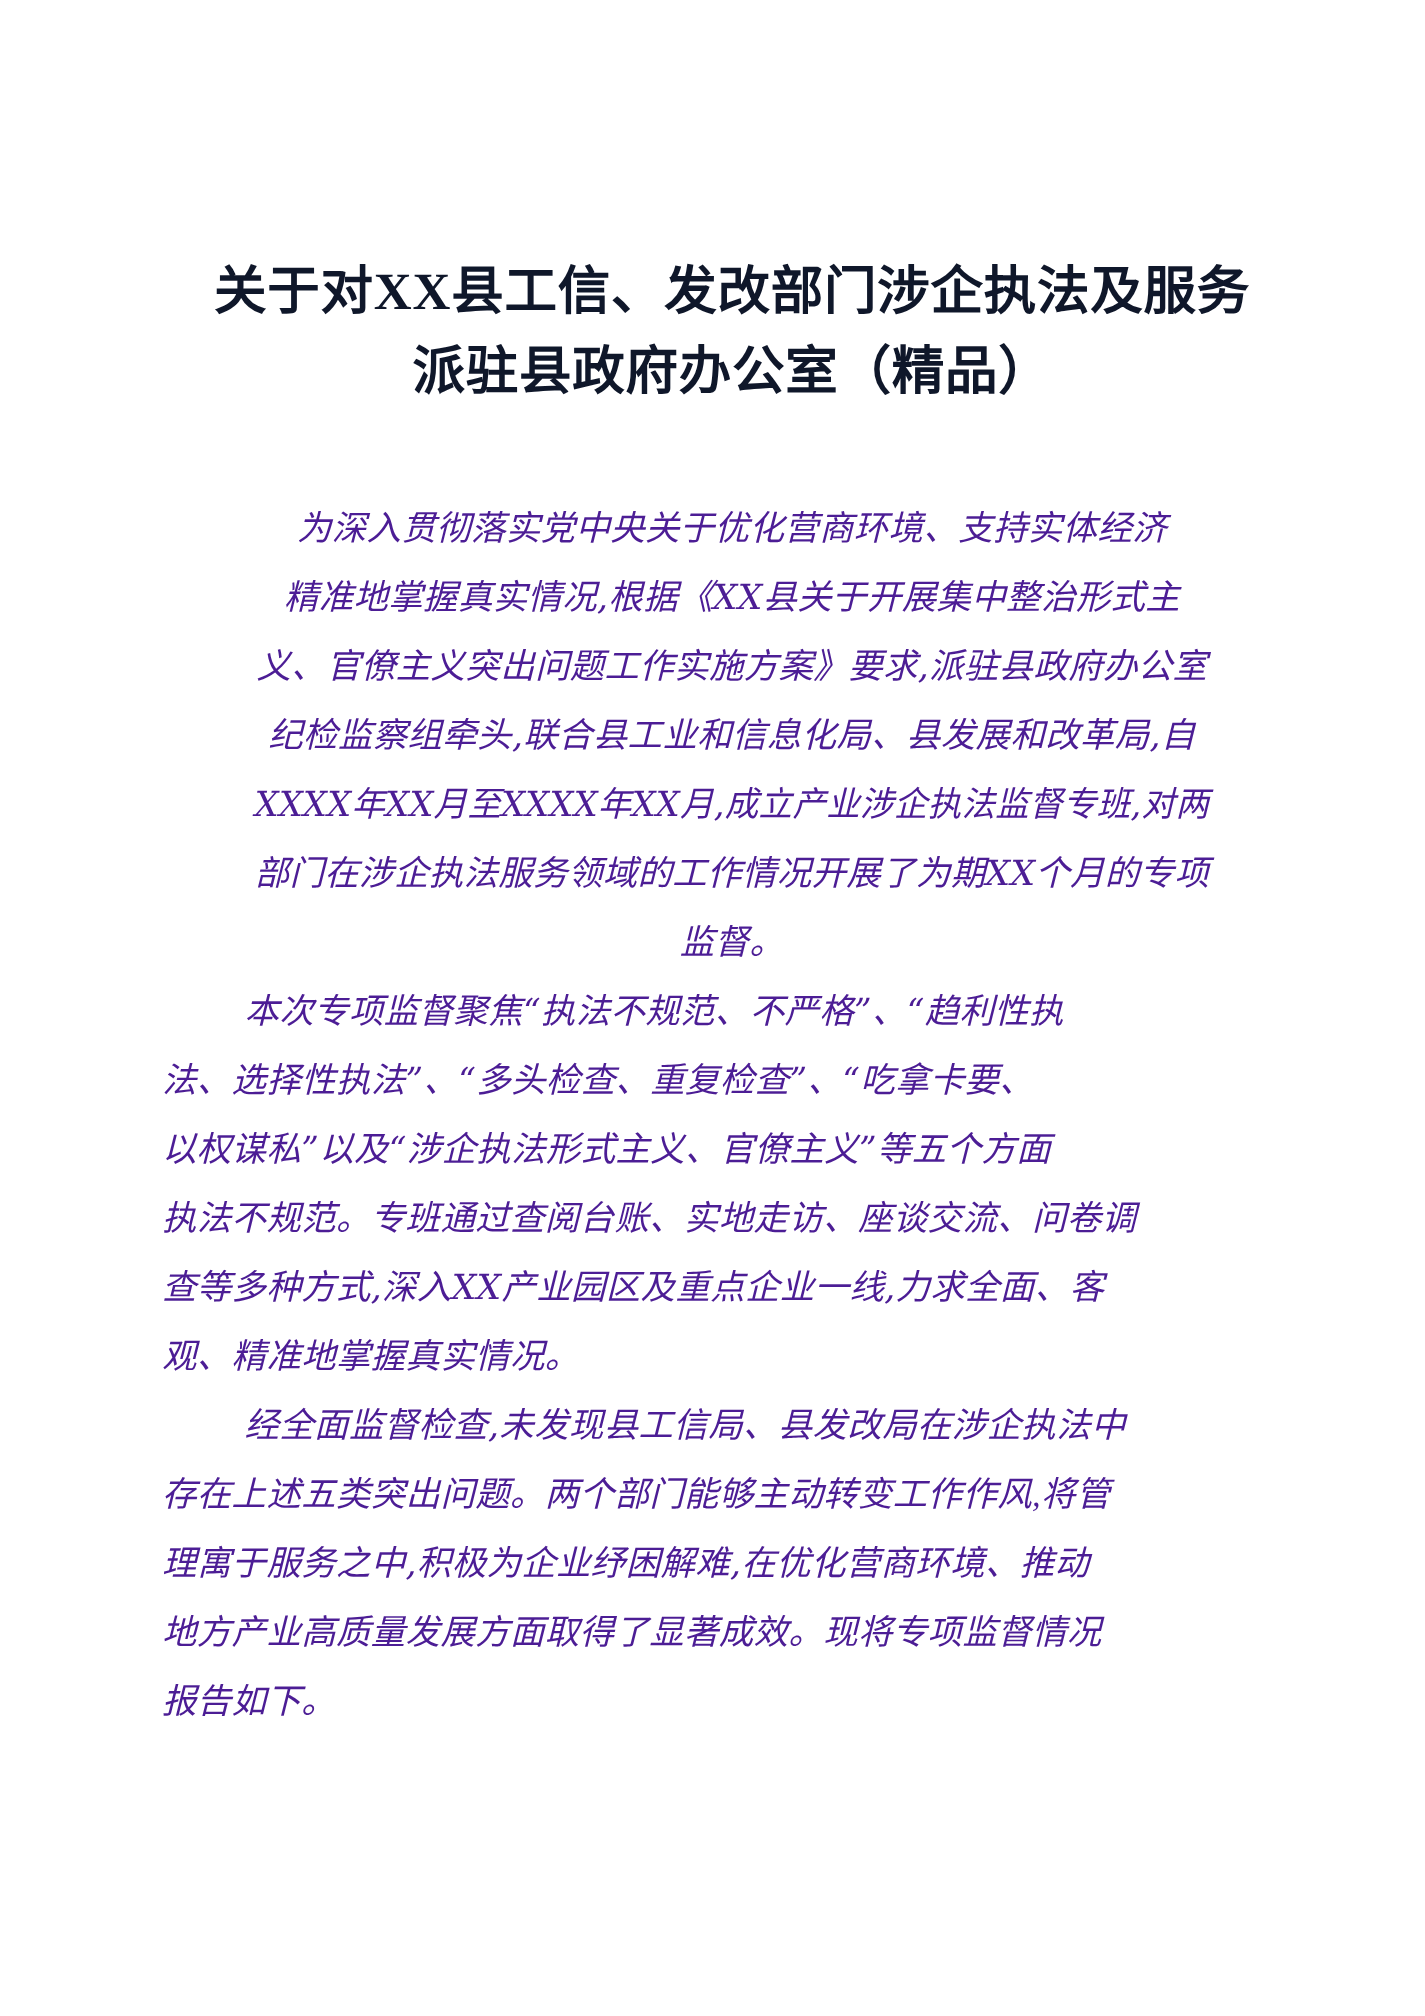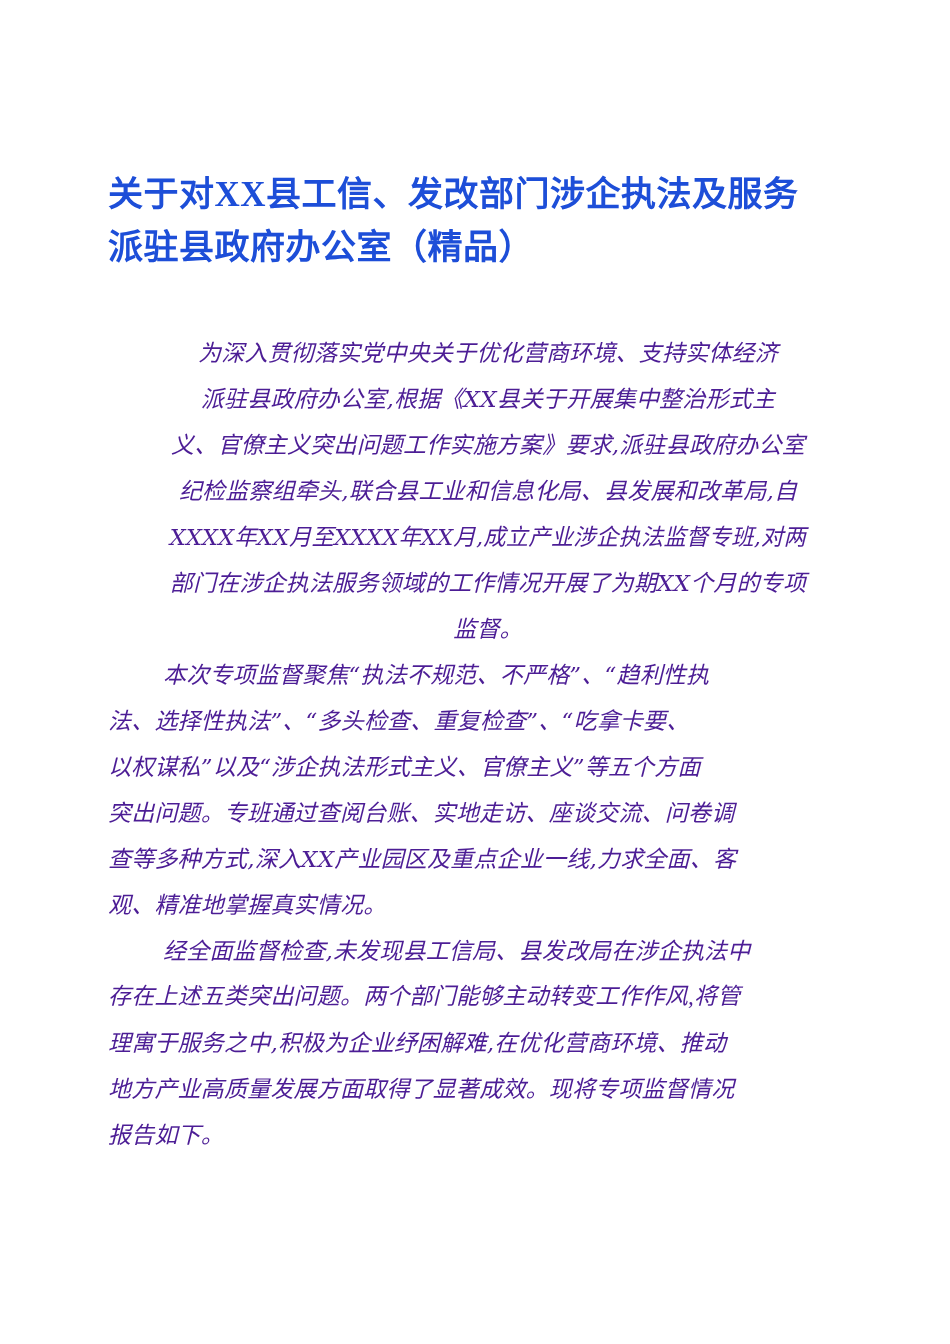--- a/index.html
+++ b/index.html
@@ -26,26 +26,27 @@
     height: 1344px;
     background: #ffffff;
   }
 
   
   .doc-title {
     position: absolute;
     left: 108px;
     top: 168px;
     width: 760px;
+    text-align: center;
     font-family: "Liberation Serif", "DejaVu Serif", serif;
     font-weight: bold;
     font-size: 35px;
     line-height: 53px;
     letter-spacing: 0.5px;
-    color: #1d4ed8;
+    color: #0f172a;
   }
   .doc-title .title-line {
     display: block;
     white-space: nowrap;
   }
 
   
   .body-wrap {
     position: absolute;
     left: 108px;
@@ -91,33 +92,33 @@
 
   <div class="doc-title">
     <span class="title-line">关于对XX县工信、发改部门涉企执法及服务</span>
     <span class="title-line">派驻县政府办公室（精品）</span>
   </div>
 
   <div class="body-wrap">
 
     <p class="para para--centered">
       <span class="ln">为深入贯彻落实党中央关于优化营商环境、支持实体经济</span>
-      <span class="ln">派驻县政府办公室,根据《XX县关于开展集中整治形式主</span>
+      <span class="ln">精准地掌握真实情况,根据《XX县关于开展集中整治形式主</span>
       <span class="ln">义、官僚主义突出问题工作实施方案》要求,派驻县政府办公室</span>
       <span class="ln">纪检监察组牵头,联合县工业和信息化局、县发展和改革局,自</span>
       <span class="ln" style="display: block; transform: scaleX(0.971867); transform-origin: center center;">XXXX年XX月至XXXX年XX月,成立产业涉企执法监督专班,对两</span>
       <span class="ln">部门在涉企执法服务领域的工作情况开展了为期XX个月的专项</span>
       <span class="ln">监督。</span>
     </p>
 
     <p class="para para--justified">
       <span class="ln ln--indent" style="letter-spacing: 0.2px;">本次专项监督聚焦“执法不规范、不严格”、“趋利性执</span>
       <span class="ln" style="letter-spacing: 0.2px;">法、选择性执法”、“多头检查、重复检查”、“吃拿卡要、</span>
       <span class="ln" style="letter-spacing: 0.2px;">以权谋私”以及“涉企执法形式主义、官僚主义”等五个方面</span>
-      <span class="ln" style="letter-spacing: 0.2px;">突出问题。专班通过查阅台账、实地走访、座谈交流、问卷调</span>
+      <span class="ln" style="letter-spacing: 0.2px;">执法不规范。专班通过查阅台账、实地走访、座谈交流、问卷调</span>
       <span class="ln" style="letter-spacing: 0.2px;">查等多种方式,深入XX产业园区及重点企业一线,力求全面、客</span>
       <span class="ln">观、精准地掌握真实情况。</span>
     </p>
 
     <p class="para para--justified">
       <span class="ln ln--indent" style="letter-spacing: 0.2px;">经全面监督检查,未发现县工信局、县发改局在涉企执法中</span>
       <span class="ln" style="letter-spacing: 0.2px; font-family: Liberation Serif, serif;">存在上述五类突出问题。两个部门能够主动转变工作作风,将管</span>
       <span class="ln" style="letter-spacing: 0.2px;">理寓于服务之中,积极为企业纾困解难,在优化营商环境、推动</span>
       <span class="ln" style="letter-spacing: 0.2px;">地方产业高质量发展方面取得了显著成效。现将专项监督情况</span>
       <span class="ln">报告如下。</span>

